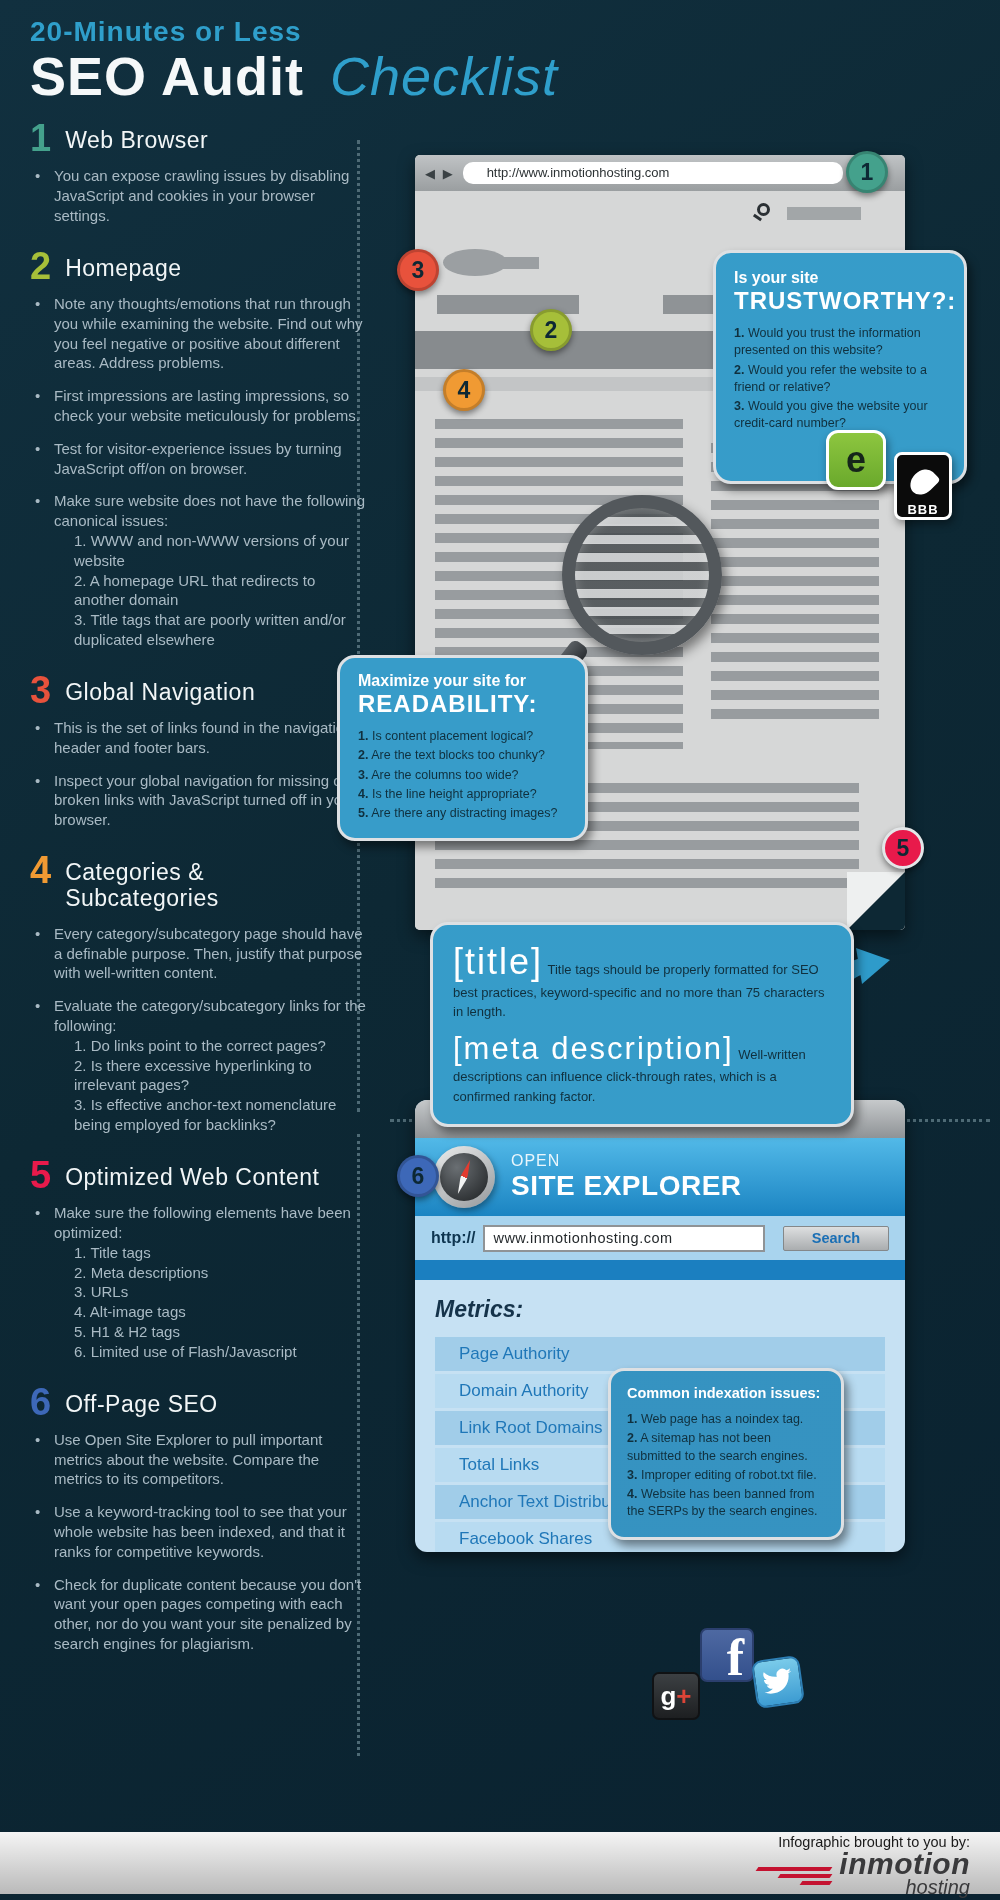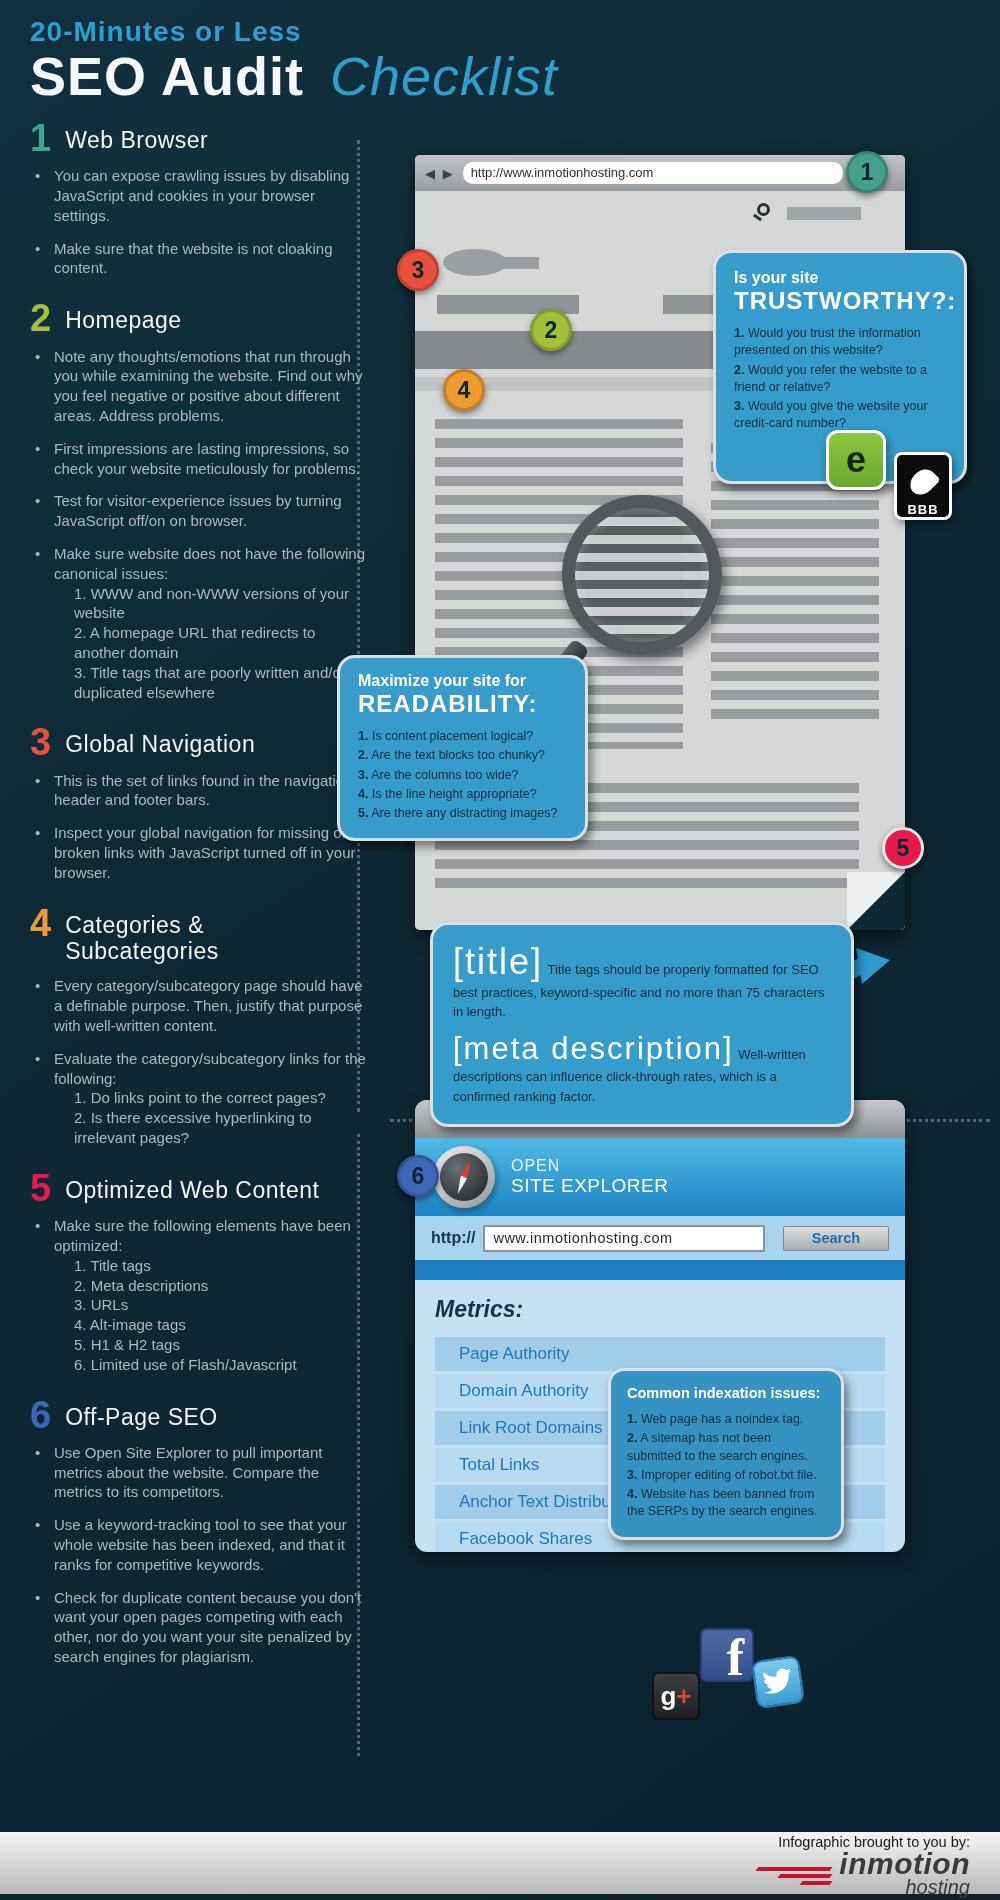--- a/index.html
+++ b/index.html
@@ -34,21 +34,21 @@
   .vline2 { position:absolute; left:357px; top:1134px; height:622px; width:0; border-left:3px dotted #4e6a75; }
   .hline  { position:absolute; left:390px; top:1119px; width:600px; height:0; border-top:3px dotted #4e6a75; }
 
   
   .browser { position:absolute; left:415px; top:155px; width:490px; height:775px;
     background:#d6d7d7; border-radius:5px; box-shadow:0 6px 16px rgba(0,0,0,0.5); }
   .chrome { position:relative; height:36px; background:linear-gradient(180deg,#c0c3c5,#9a9ea0);
     border-radius:5px 5px 0 0; display:flex; align-items:center; padding:0 10px; }
   .navarrows { color:#3a4144; font-size:13px; letter-spacing:2px; margin-right:8px; }
   .urlbar { flex:1; background:#fff; border-radius:10px; height:22px; line-height:22px;
-    padding:0 8px; font-size:13px; color:#2c3234; margin-right:52px; }
+    padding:0 24px; font-size:13px; color:#2c3234; margin-right:52px; }
   .bpage { position:absolute; left:0; top:36px; right:0; bottom:0; background:#d6d7d7; border-radius:0 0 5px 5px; overflow:hidden; }
   .srch-ico { position:absolute; left:342px; top:12px; width:13px; height:13px; border:3px solid #2b3034; border-radius:50%; }
   .srch-ico::after { content:""; position:absolute; left:-7px; top:10px; width:9px; height:3px; background:#2b3034; transform:rotate(35deg); }
   .srch-bar { position:absolute; left:372px; top:16px; width:74px; height:13px; background:#a2a6a8; }
   .logo-blob { position:absolute; left:28px; top:58px; width:64px; height:27px; background:#9b9fa2; border-radius:50%; }
   .logo-bar { position:absolute; left:86px; top:66px; width:38px; height:12px; background:#9b9fa2; }
   .hbar1 { position:absolute; left:22px; top:104px; width:142px; height:19px; background:#8f9396; }
   .hbar2 { position:absolute; left:248px; top:104px; width:82px; height:19px; background:#8f9396; }
   .navbar { position:absolute; left:0; top:140px; width:100%; height:38px; background:#878b8e; }
   .subband { position:absolute; left:0; top:186px; width:100%; height:14px; background:#c3c5c6; }
@@ -118,21 +118,21 @@
     overflow:hidden; box-shadow:0 6px 16px rgba(0,0,0,0.5); background:#c6e1f3; }
   .ose-grey { height:38px; background:linear-gradient(180deg,#c6c9cb,#8f9396); }
   .ose-head { height:78px; background:linear-gradient(180deg,#52b9e8,#1b84c2); display:flex; align-items:center; padding:0 18px; }
   .compass { width:62px; height:62px; border-radius:50%; background:linear-gradient(145deg,#eceded,#94989b);
     display:flex; align-items:center; justify-content:center; box-shadow:2px 3px 6px rgba(0,0,0,0.35); margin-right:16px; }
   .face { width:48px; height:48px; border-radius:50%; background:radial-gradient(circle at 35% 30%, #6a6f73, #1d2022); position:relative; }
   .needle { position:absolute; left:50%; top:50%; width:7px; height:36px; transform:translate(-50%,-50%) rotate(20deg);
     background:linear-gradient(180deg,#e33b2f 0 50%, #f2f3f3 50% 100%);
     clip-path:polygon(50% 0, 100% 50%, 50% 100%, 0 50%); }
   .ose-brand .t { color:#eaf6fc; font-size:16px; letter-spacing:1px; }
-  .ose-brand .b { color:#fff; font-size:19px; font-weight:normal; letter-spacing:0.5px; }
+  .ose-brand .b { color:#fff; font-size:28px; font-weight:bold; letter-spacing:0.5px; }
   .ose-urlrow { height:44px; background:#a9d4ee; display:flex; align-items:center; padding:0 16px; }
   .proto { color:#0e3550; font-weight:bold; font-size:16px; margin-right:8px; }
   .ose-input { width:282px; height:27px; background:#fff; border:2px solid #8f9396; font-size:14.5px;
     color:#24292c; line-height:23px; padding:0 8px; letter-spacing:0.5px; }
   .ose-search { margin-left:auto; width:106px; height:25px; text-align:center; line-height:22px;
     background:linear-gradient(180deg,#dddfe0,#aaadaf); border:1px solid #84888a; border-radius:2px;
     color:#1a6fb5; font-weight:bold; font-size:14.5px; }
   .ose-strip { height:20px; background:#1b7fc0; }
   .ose-body { padding:16px 20px 0 20px; }
   .metrics-h { color:#15334a; font-size:23px; font-style:italic; font-weight:bold; margin-bottom:14px; }
@@ -185,21 +185,20 @@
   <div class="hline"></div>
 
   <div class="leftcol">
 
     <div class="section">
       <div class="sec-head">
         <span class="sec-num n1">1</span>
         <span class="sec-title">Web Browser</span>
       </div>
       <div class="bullet"><span>You can expose crawling issues by disabling JavaScript and cookies in your browser settings.</span></div>
-      <div class="bullet"><span>Make sure that the website is not cloaking content.</span></div>
     </div>
 
     <div class="section">
       <div class="sec-head">
         <span class="sec-num n2">2</span>
         <span class="sec-title">Homepage</span>
       </div>
       <div class="bullet"><span>Note any thoughts/emotions that run through you while examining the website. Find out why you feel negative or positive about different areas. Address problems.</span></div>
       <div class="bullet"><span>First impressions are lasting impressions, so check your website meticulously for problems.</span></div>
       <div class="bullet"><span>Test for visitor-experience issues by turning JavaScript off/on on browser.</span></div>
@@ -224,20 +223,21 @@
       <div class="sec-head">
         <span class="sec-num n4">4</span>
         <span class="sec-title">Categories &amp;
 Subcategories</span>
       </div>
       <div class="bullet"><span>Every category/subcategory page should have a definable purpose. Then, justify that purpose with well-written content.</span></div>
       <div class="bullet">
         <span>Evaluate the category/subcategory links for the following:</span>
         <div class="sub">1. Do links point to the correct pages?</div>
         <div class="sub">2. Is there excessive hyperlinking to irrelevant pages?</div>
+        <div class="sub">3. Is effective anchor-text nomenclature being employed for backlinks?</div>
       </div>
     </div>
 
     <div class="section">
       <div class="sec-head">
         <span class="sec-num n5">5</span>
         <span class="sec-title">Optimized Web Content</span>
       </div>
       <div class="bullet">
         <span>Make sure the following elements have been optimized:</span>

